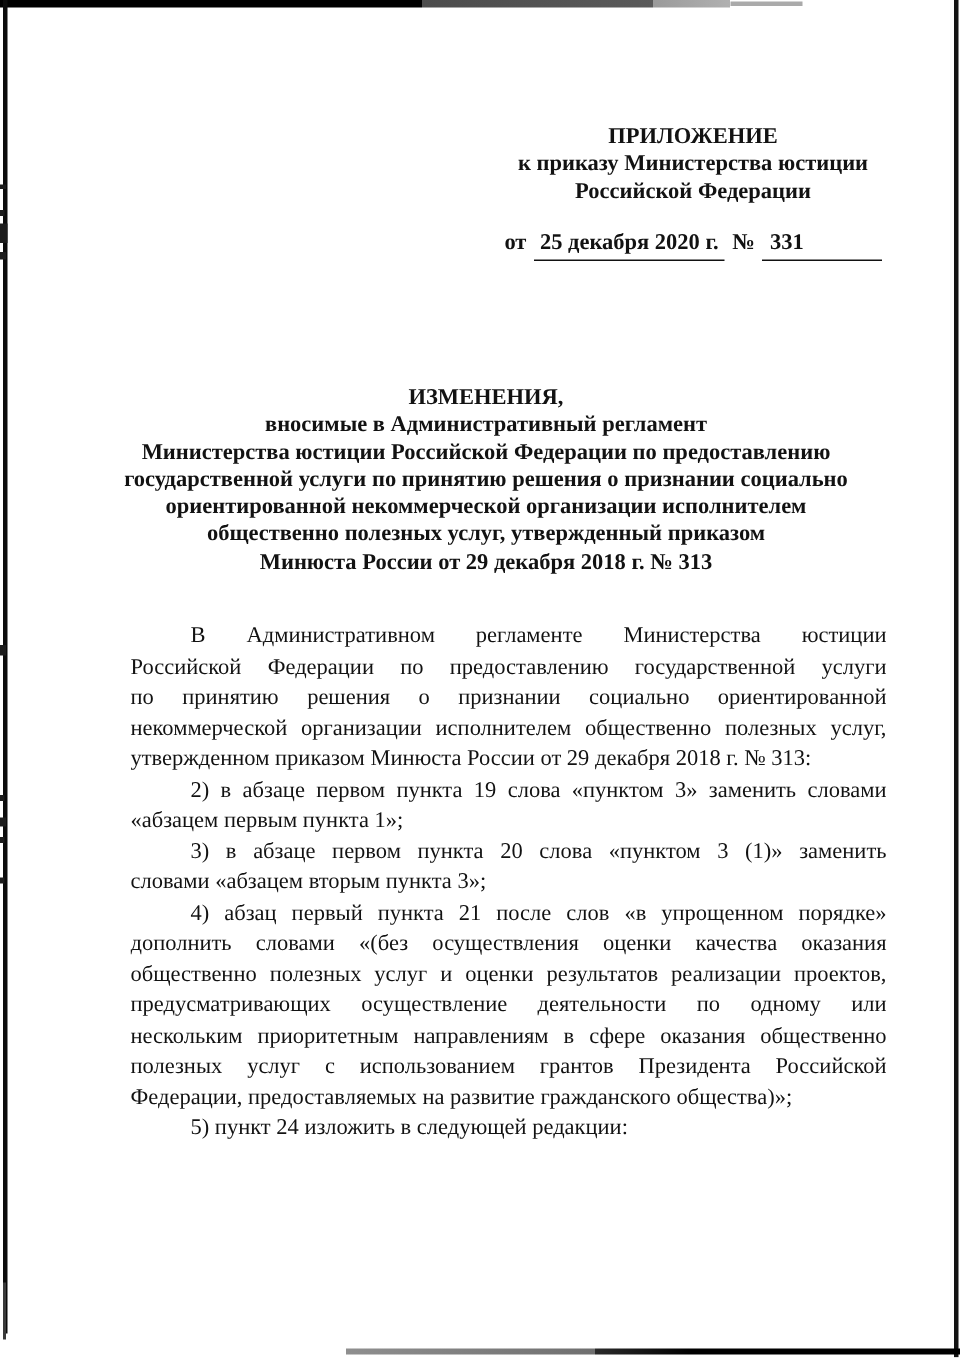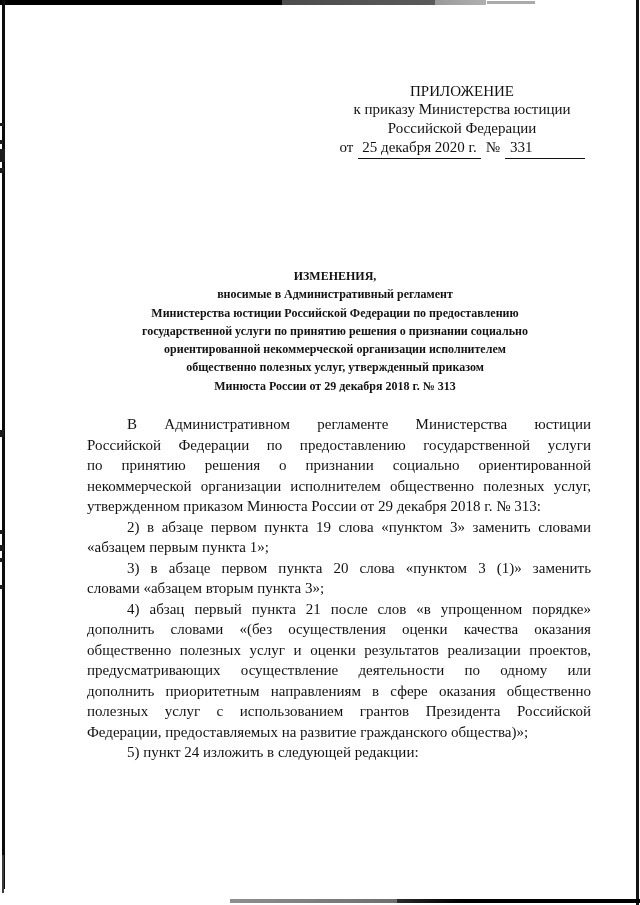--- a/index.html
+++ b/index.html
@@ -53,45 +53,46 @@
     position: absolute; background: #1c1c1c;
   }
 
   
   .stamp {
     position: absolute;
     top: 82px; left: 333px; width: 258px;
     font-size: 15px; line-height: 18.4px;
     text-align: center;
     white-space: nowrap;
+    font-weight: bold;
   }
   .stamp-date-row {
     display: flex;
     justify-content: center;
     align-items: baseline;
     gap: 5px;
-    margin-top: 1px;
+    margin-top: 16px;
   }
   .u-line {
     display: inline-block;
     border-bottom: 1.6px solid #121212;
     padding: 0 4px 1px 4px;
     text-align: right;
   }
   .u-num {
     padding: 0 52px 1px 5px;
     text-align: left;
   }
 
   
   .doc-title {
     position: absolute;
     top: 252px; left: 45px; width: 550px;
-    margin: 15px;
-    font-size: 12px; line-height: 18.3px;
+    margin: 4px;
+    font-size: 15px; line-height: 18.3px;
     font-weight: bold;
     text-align: center;
     white-space: pre-line;
   }
 
   
   .doc-body {
     position: absolute;
     top: 414px; left: 67px; width: 504px;
     font-size: 15px; line-height: 20.5px; margin-left: 20px;
@@ -166,21 +167,21 @@
     <div class="para">
       <div class="ln first">3) в абзаце первом пункта 20 слова «пунктом 3 (1)» заменить</div>
       <div class="ln last">словами «абзацем вторым пункта 3»;</div>
     </div>
 
     <div class="para">
       <div class="ln first">4) абзац первый пункта 21 после слов «в упрощенном порядке»</div>
       <div class="ln">дополнить словами «(без осуществления оценки качества оказания</div>
       <div class="ln">общественно полезных услуг и оценки результатов реализации проектов,</div>
       <div class="ln">предусматривающих осуществление деятельности по одному или</div>
-      <div class="ln">дополнить приоритетным направлениям в сфере оказания общественно</div>
+      <div class="ln">нескольким приоритетным направлениям в сфере оказания общественно</div>
       <div class="ln">полезных услуг с использованием грантов Президента Российской</div>
       <div class="ln last">Федерации, предоставляемых на развитие гражданского общества)»;</div>
     </div>
 
     <div class="para">
       <div class="ln first last">5) пункт 24 изложить в следующей редакции:</div>
     </div>
 
   </div>
 </div>

